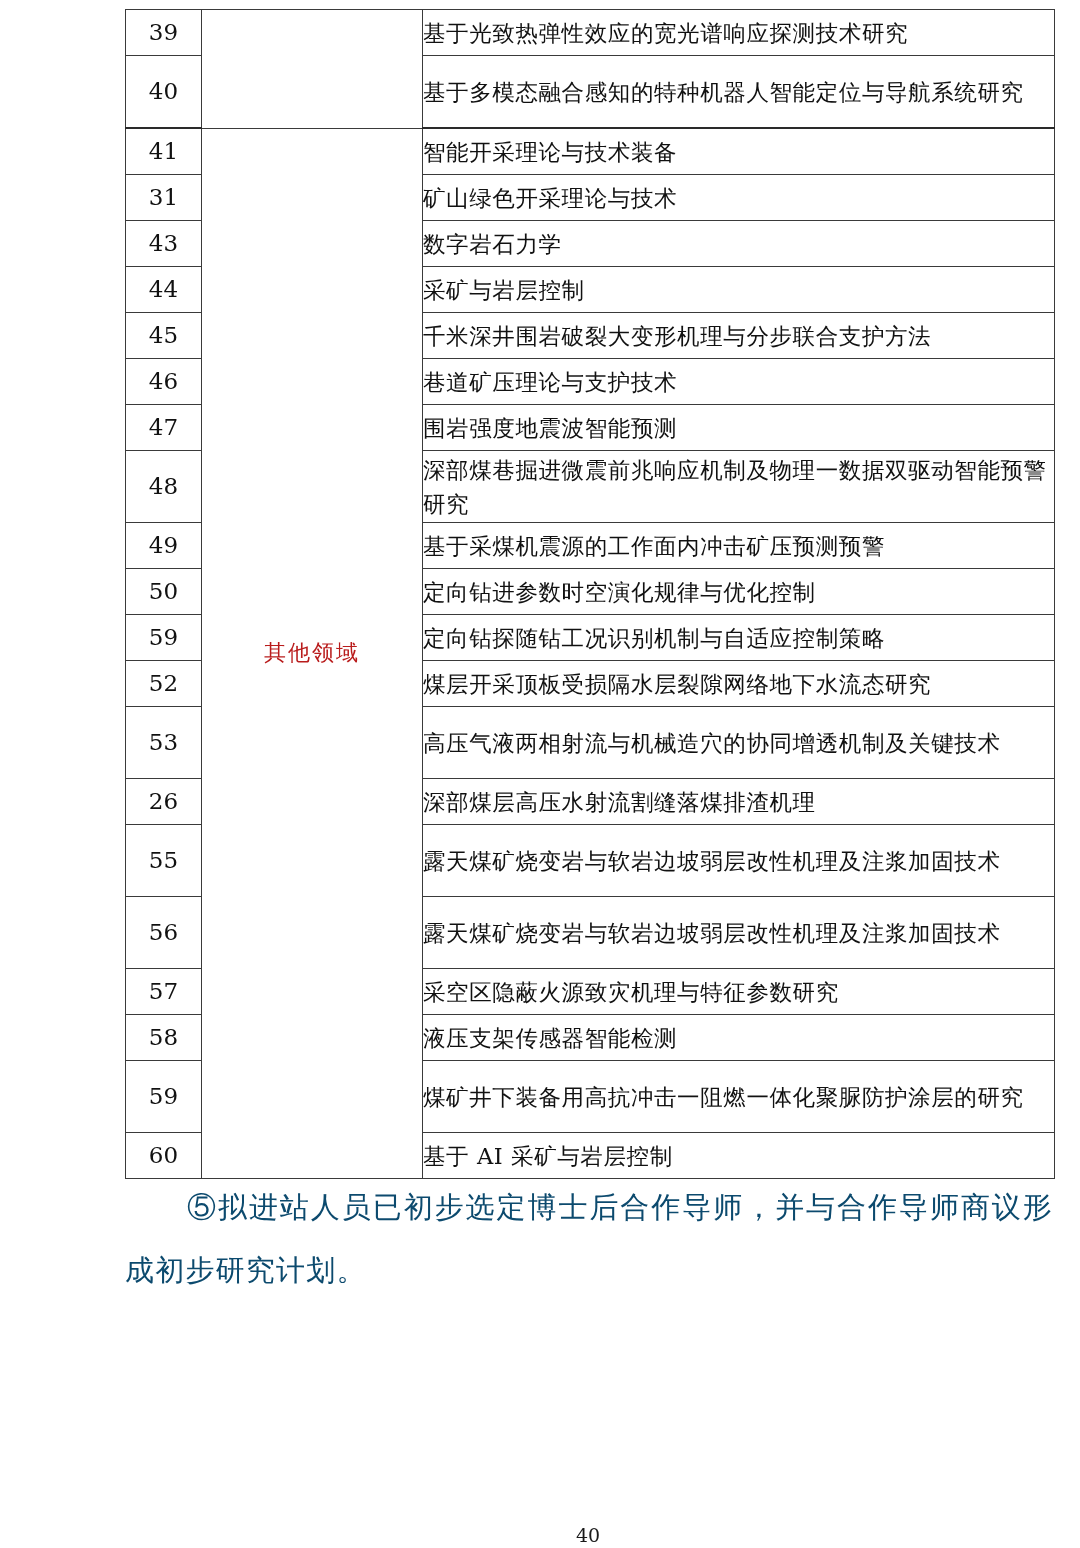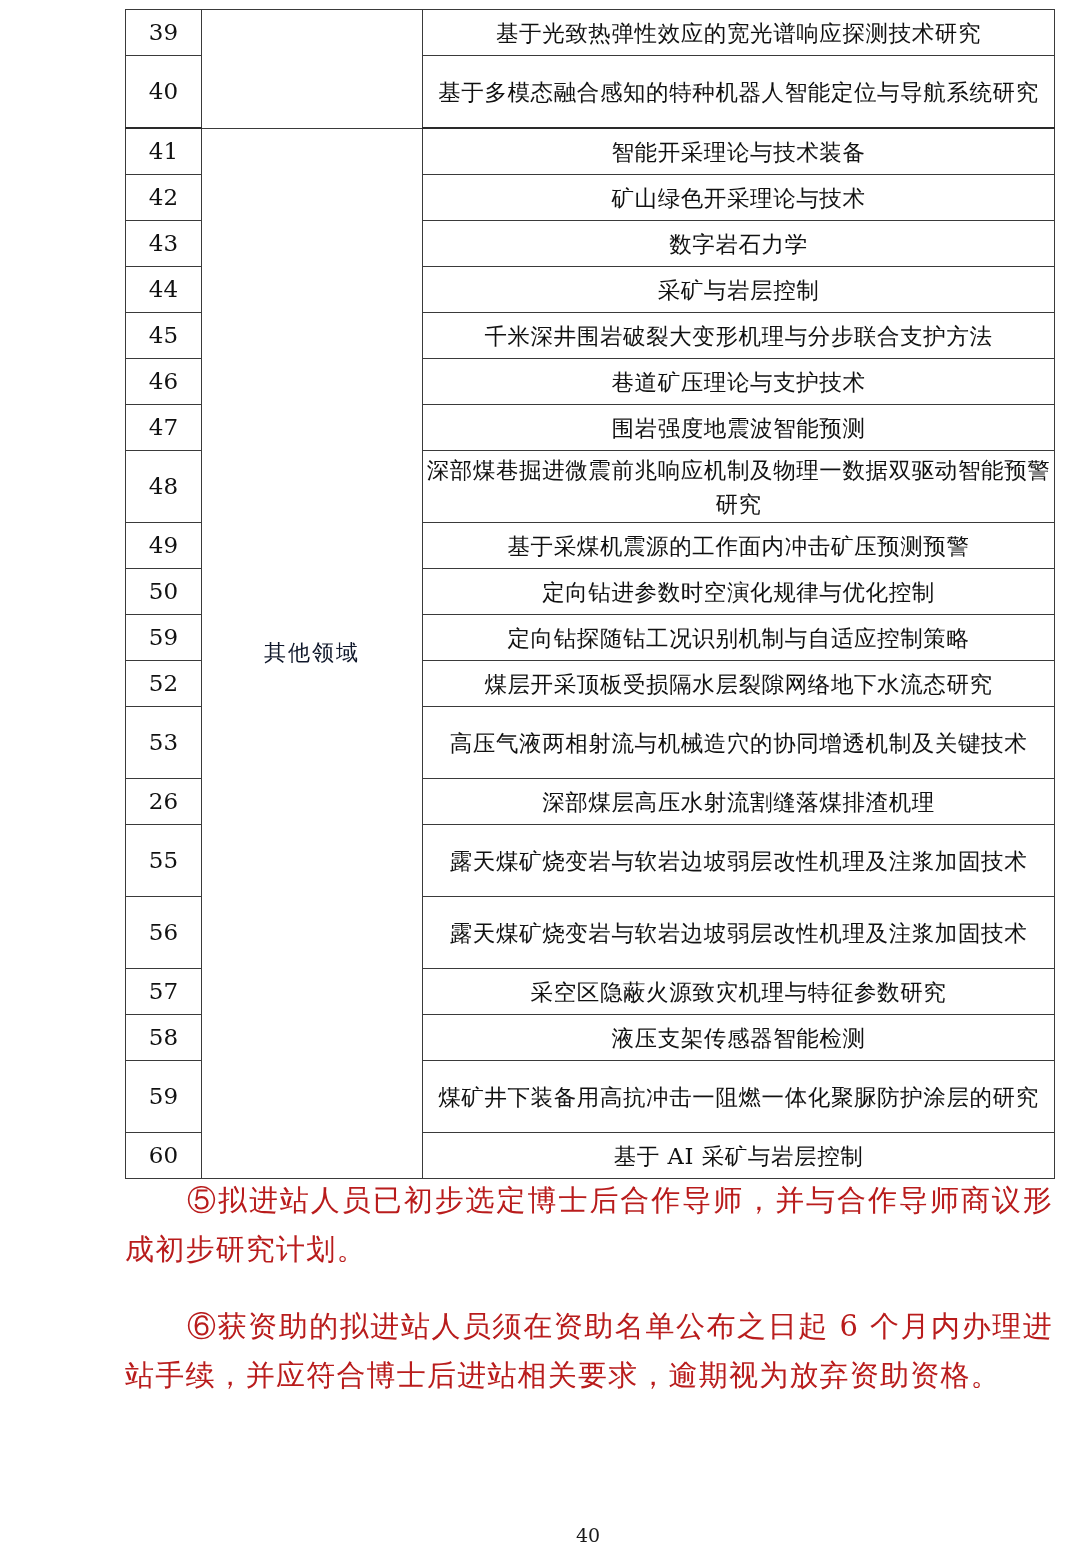--- a/index.html
+++ b/index.html
@@ -51,24 +51,24 @@
     font-family: "DejaVu Serif", "Liberation Serif", serif;
     font-size: 23px;
     line-height: 1.2;
     color: #111;
   }
   td.field {
     text-align: center;
     font-family: Liberation Serif, serif;
     font-size: 22px;
     letter-spacing: 2px;
-    color: #0f172a;
+    color: #b91c1c;
   }
   td.topic {
-    text-align: center;
+    text-align: left;
     font-family: "DejaVu Serif", "Liberation Serif", serif;
     font-size: 22.5px;
     line-height: 34px;
     letter-spacing: 0.6px;
     padding: 2px 6px 2px 14px;
     color: #111;
     word-break: break-all;
   }
   tr.r1 td { height: 45px; }
   tr.r2 td { height: 71px; }
@@ -76,25 +76,25 @@
   
   tr.sec-end td { border-bottom: 2.5px solid #2a2a2a; }
 
   
   .para {
     position: absolute;
     left: 77px;
     width: 928px;
     font-family: "DejaVu Serif", "Liberation Serif", serif;
     font-size: 29px;
-    line-height: 49px;
+    line-height: 63px;
     letter-spacing: 1.2px;
     text-align: justify;
     text-align-last: left;
-    color: #b91c1c;
+    color: #0c4a6e;
     text-indent: 62px;
     word-break: break-all;
   }
   #para-5 { top: 1176px; }
   #para-6 { top: 1302px; }
 
   
   .page-no {
     position: absolute;
     left: 0;
@@ -129,21 +129,21 @@
           <tr class="r2 sec-end">
             <td class="num">40</td>
             <td class="topic">基于多模态融合感知的特种机器人智能定位与导航系统研究</td>
           </tr>
           <tr class="r1">
             <td class="num">41</td>
             <td class="field" rowspan="20">其他领域</td>
             <td class="topic">智能开采理论与技术装备</td>
           </tr>
           <tr class="r1">
-            <td class="num">42</td>
+            <td class="num">31</td>
             <td class="topic">矿山绿色开采理论与技术</td>
           </tr>
           <tr class="r1">
             <td class="num">43</td>
             <td class="topic">数字岩石力学</td>
           </tr>
           <tr class="r1">
             <td class="num">44</td>
             <td class="topic">采矿与岩层控制</td>
           </tr>
@@ -210,17 +210,16 @@
           <tr class="r1">
             <td class="num">60</td>
             <td class="topic">基于 AI 采矿与岩层控制</td>
           </tr>
         </tbody>
     </table>
   </div>
 
   <div class="para" id="para-5">⑤拟进站人员已初步选定博士后合作导师，并与合作导师商议形成初步研究计划。</div>
 
-  <div class="para" id="para-6">⑥获资助的拟进站人员须在资助名单公布之日起 6 个月内办理进站手续，并应符合博士后进站相关要求，逾期视为放弃资助资格。</div>
 
   <div class="page-no">40</div>
 
 </div>
 
 </body></html>

